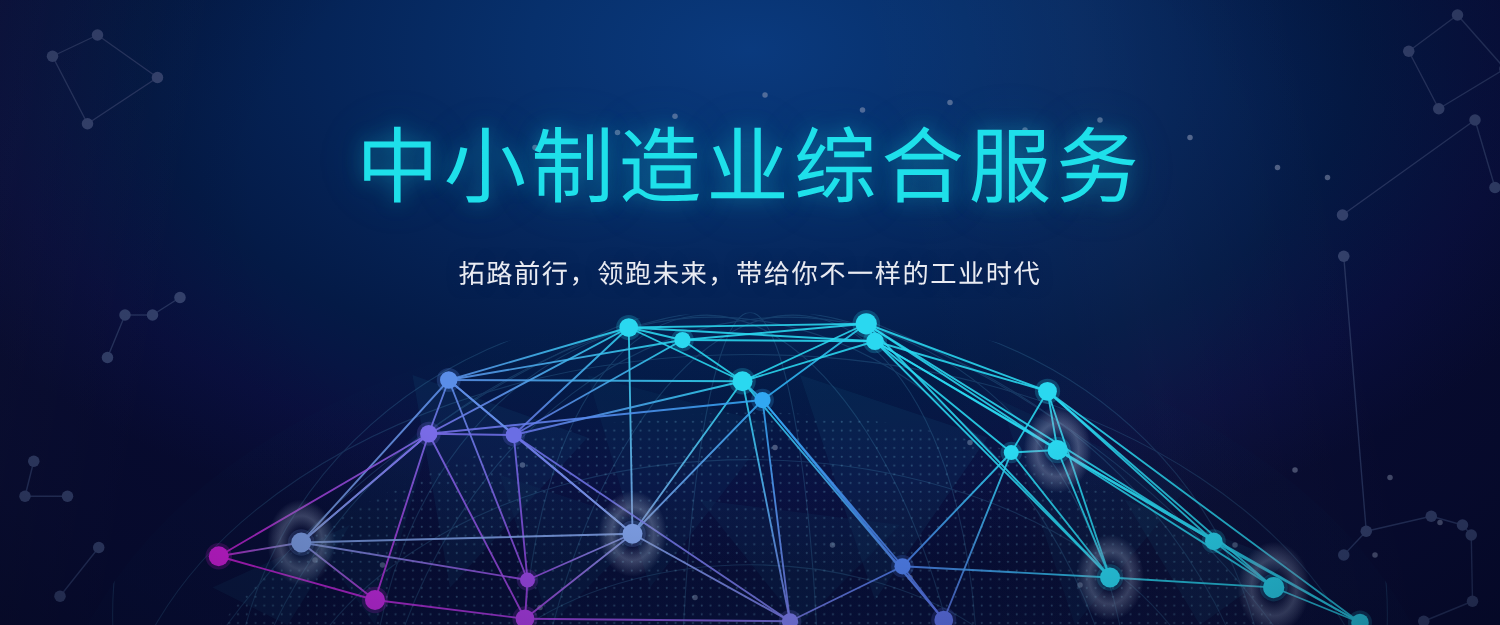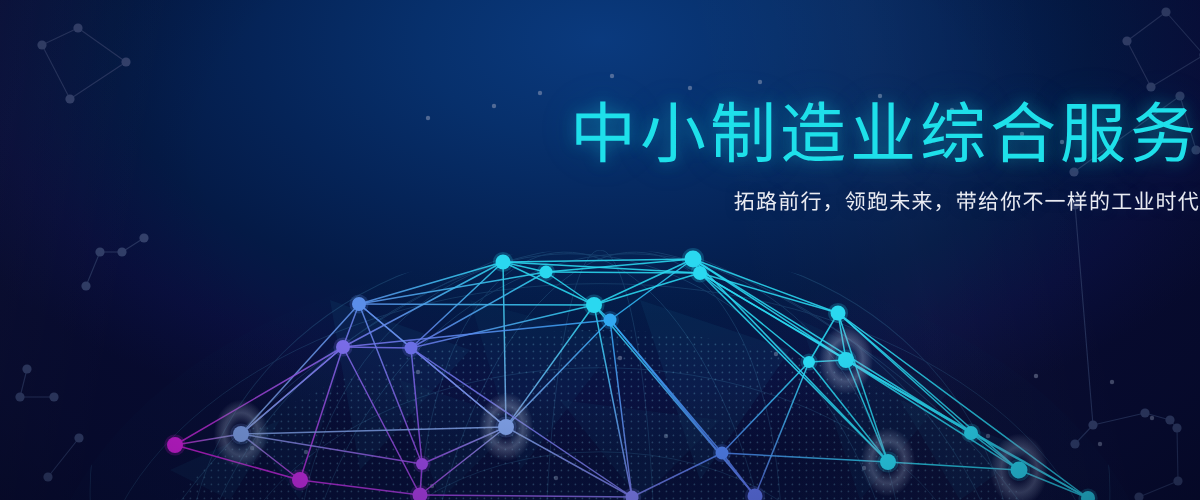--- a/index.html
+++ b/index.html
@@ -44,39 +44,39 @@
     width: 1200px;
     height: 500px;
   }
 
   
   .text-block {
     position: absolute;
     left: 0;
     top: 0;
     width: 1200px;
-    text-align: right;
+    text-align: center;
     z-index: 12;
   }
   .headline {
     margin: 0;
     padding-top: 100px;
     font-family: "Liberation Sans", "DejaVu Sans", sans-serif;
     font-size: 66px;
     line-height: 1.06;
     font-weight: 300;
     letter-spacing: 4px;
     color: #1ee0ea;
     text-shadow: 0 0 16px rgba(26,220,236,0.38), 0 0 42px rgba(20,170,220,0.22);
     white-space: nowrap;
   }
   .subhead {
-    margin: 0;
+    margin: 16px;
     padding-top: 20px;
-    font-family: Liberation Mono, monospace;
+    font-family: Liberation Serif, serif;
     font-size: 21px;
     line-height: 1.3;
     font-weight: 400;
     letter-spacing: 1.2px;
     color: #e9ebf2;
     text-shadow: 0 0 10px rgba(10,30,80,0.85);
     white-space: nowrap;
   }
 </style>
 </head>

